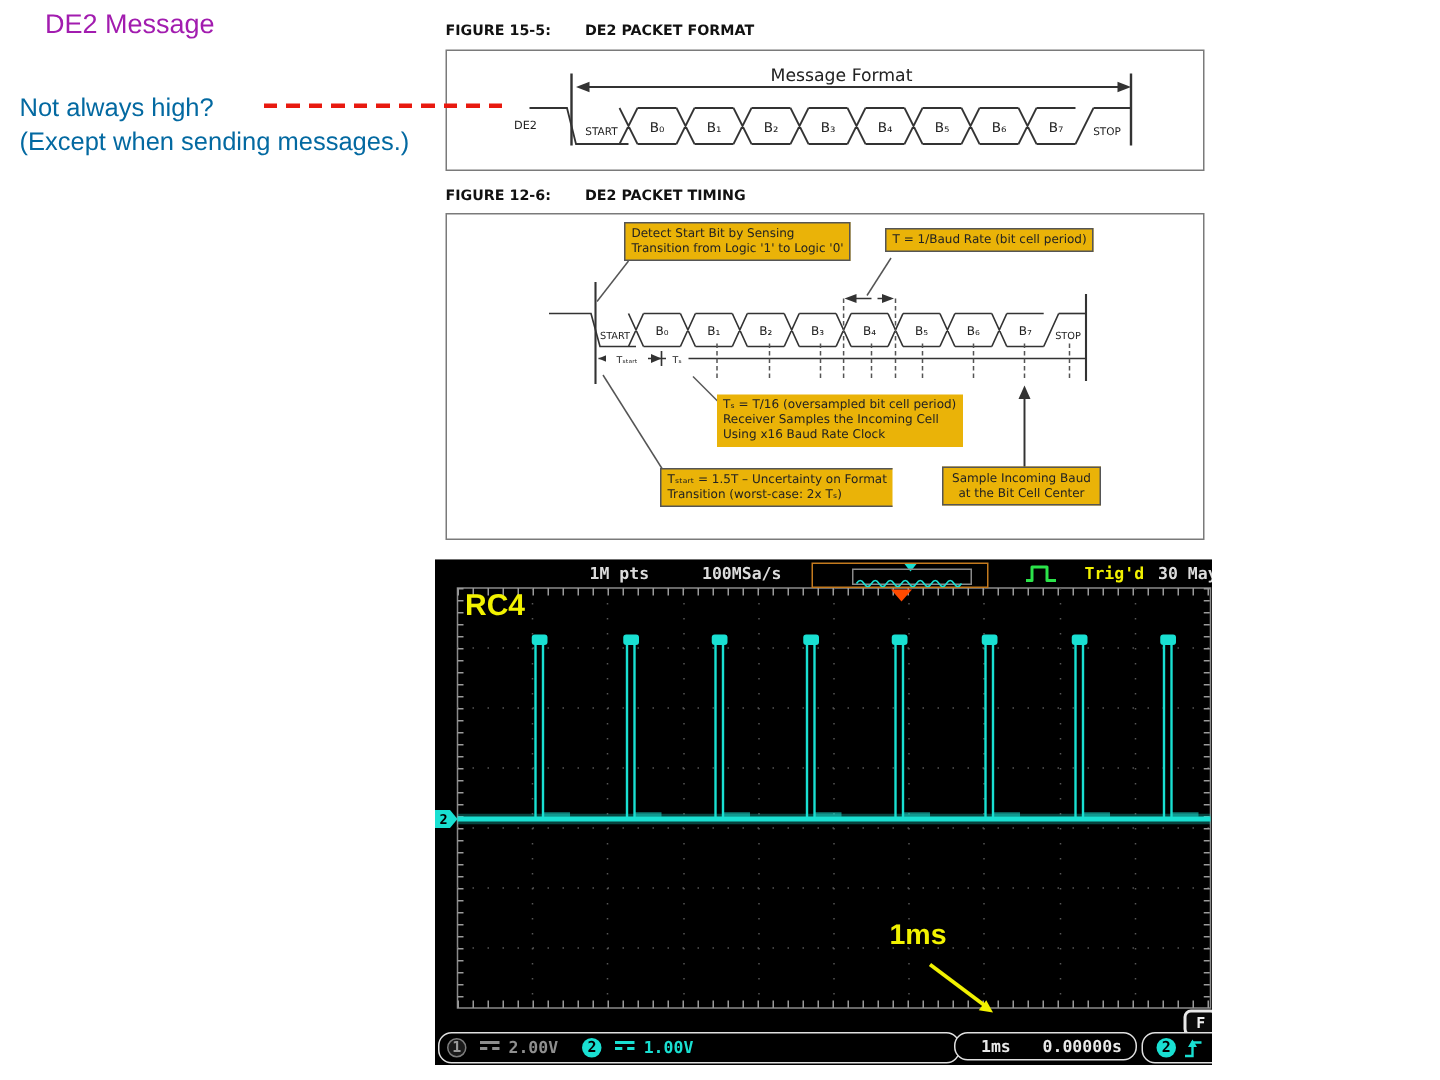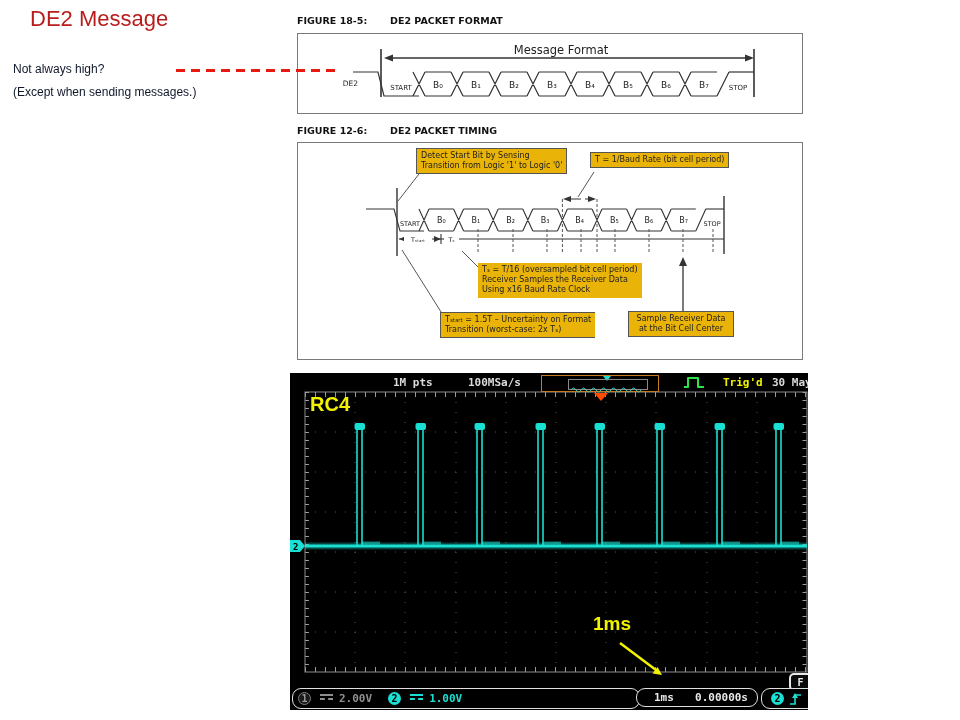--- a/index.html
+++ b/index.html
@@ -1,22 +1,22 @@
 <!DOCTYPE html>
 <html><head>
 <meta charset="utf-8">
 <style>
   html,body{margin:0;padding:0;background:#fff;}
   .page{position:relative;width:960px;height:720px;background:#fff;overflow:hidden;
         font-family:"Liberation Sans",sans-serif;}
   .abs{position:absolute;}
 
   
-  .slide-title{left:30px;top:6px;font-size:22px;color:#b91c1c;}
-  .red-note{color:#0f172a;font-size:12px;left:13px;}
+  .slide-title{left:30px;top:6px;font-size:18px;color:#a21caf;}
+  .red-note{color:#0369a1;font-size:17px;left:13px;}
   .red-dash{left:176px;top:69px;width:159px;height:3px;z-index:6;
             background:repeating-linear-gradient(90deg,#e8190f 0 9px,transparent 9px 15px);}
 
   
   .fig-head{font-size:9.5px;font-weight:bold;color:#111;font-family:"DejaVu Sans",sans-serif;}
   .figbox{border:1px solid #7a7a7a;background:#fff;}
   .figbox svg{position:absolute;left:0;top:0;}
   .callout{position:absolute;border:1px solid #555;background:#eab308;color:#222;
            font-family:"DejaVu Sans",sans-serif;font-size:8px;line-height:1.28;padding:2px 4px;}
   .mf-label{position:absolute;background:#fff;color:#222;font-family:"DejaVu Sans",sans-serif;
@@ -55,21 +55,21 @@
 <body>
 
 <div class="page">
 
   <div class="abs slide-title">DE2 Message</div>
 
   <div class="abs red-note" style="top:62px;">Not always high?</div>
   <div class="abs red-note" style="top:85px;">(Except when sending messages.)</div>
   <div class="abs red-dash"></div>
 
-  <div class="abs fig-head" style="left:297px;top:15px;">FIGURE 18-5:</div>
+  <div class="abs fig-head" style="left:297px;top:15px;">FIGURE 15-5:</div>
   <div class="abs fig-head" style="left:390px;top:15px;">DE2 PACKET FORMAT</div>
 
   <div class="abs figbox" style="left:297px;top:33px;width:504px;height:79px;">
     <svg width="504" height="79" viewBox="0 0 504 79">
       <g stroke="#333" stroke-width="1.2" fill="none">
         <line x1="83" y1="15" x2="83" y2="63" stroke-width="1.6"></line>
         <line x1="456" y1="15" x2="456" y2="63" stroke-width="1.6"></line>
         <path d="M55,38 H80 L86,62 H121"></path>
 
         <path d="M127,38 H153 M165,38 H191 M203,38 H229 M241,38 H267 M279,38 H305 M317,38 H343 M355,38 H381 M393,38 H419"></path>
@@ -165,29 +165,29 @@
     </svg>
     <div class="callout" style="left:118px;top:5px;">
       <div>Detect Start Bit by Sensing</div>
       <div>Transition from Logic '1' to Logic '0'</div>
     </div>
     <div class="callout" style="left:292px;top:9px;">
       <div>T = 1/Baud Rate (bit cell period)</div>
     </div>
     <div class="callout" style="left:180px;top:120px;border:none;">
       <div>Tₛ = T/16 (oversampled bit cell period)</div>
-      <div>Receiver Samples the Receiver Data</div>
+      <div>Receiver Samples the Incoming Cell</div>
       <div>Using x16 Baud Rate Clock</div>
     </div>
     <div class="callout" style="left:142px;top:169px;border-right:none;">
       <div>Tₛₜₐᵣₜ = 1.5T – Uncertainty on Format</div>
       <div>Transition (worst-case: 2x Tₛ)</div>
     </div>
     <div class="callout" style="left:330px;top:168px;width:96px;text-align:center;">
-      <div>Sample Receiver Data</div>
+      <div>Sample Incoming Baud</div>
       <div>at the Bit Cell Center</div>
     </div>
   </div>
 
   <div class="abs scope">
     <svg class="base" width="518" height="337" viewBox="0 0 518 337">
       <rect x="0" y="0" width="518" height="337" fill="#000"></rect>
 
       <g>
         <rect x="15" y="19" width="502" height="280" fill="none" stroke="#8a8a8a" stroke-width="1"></rect>

